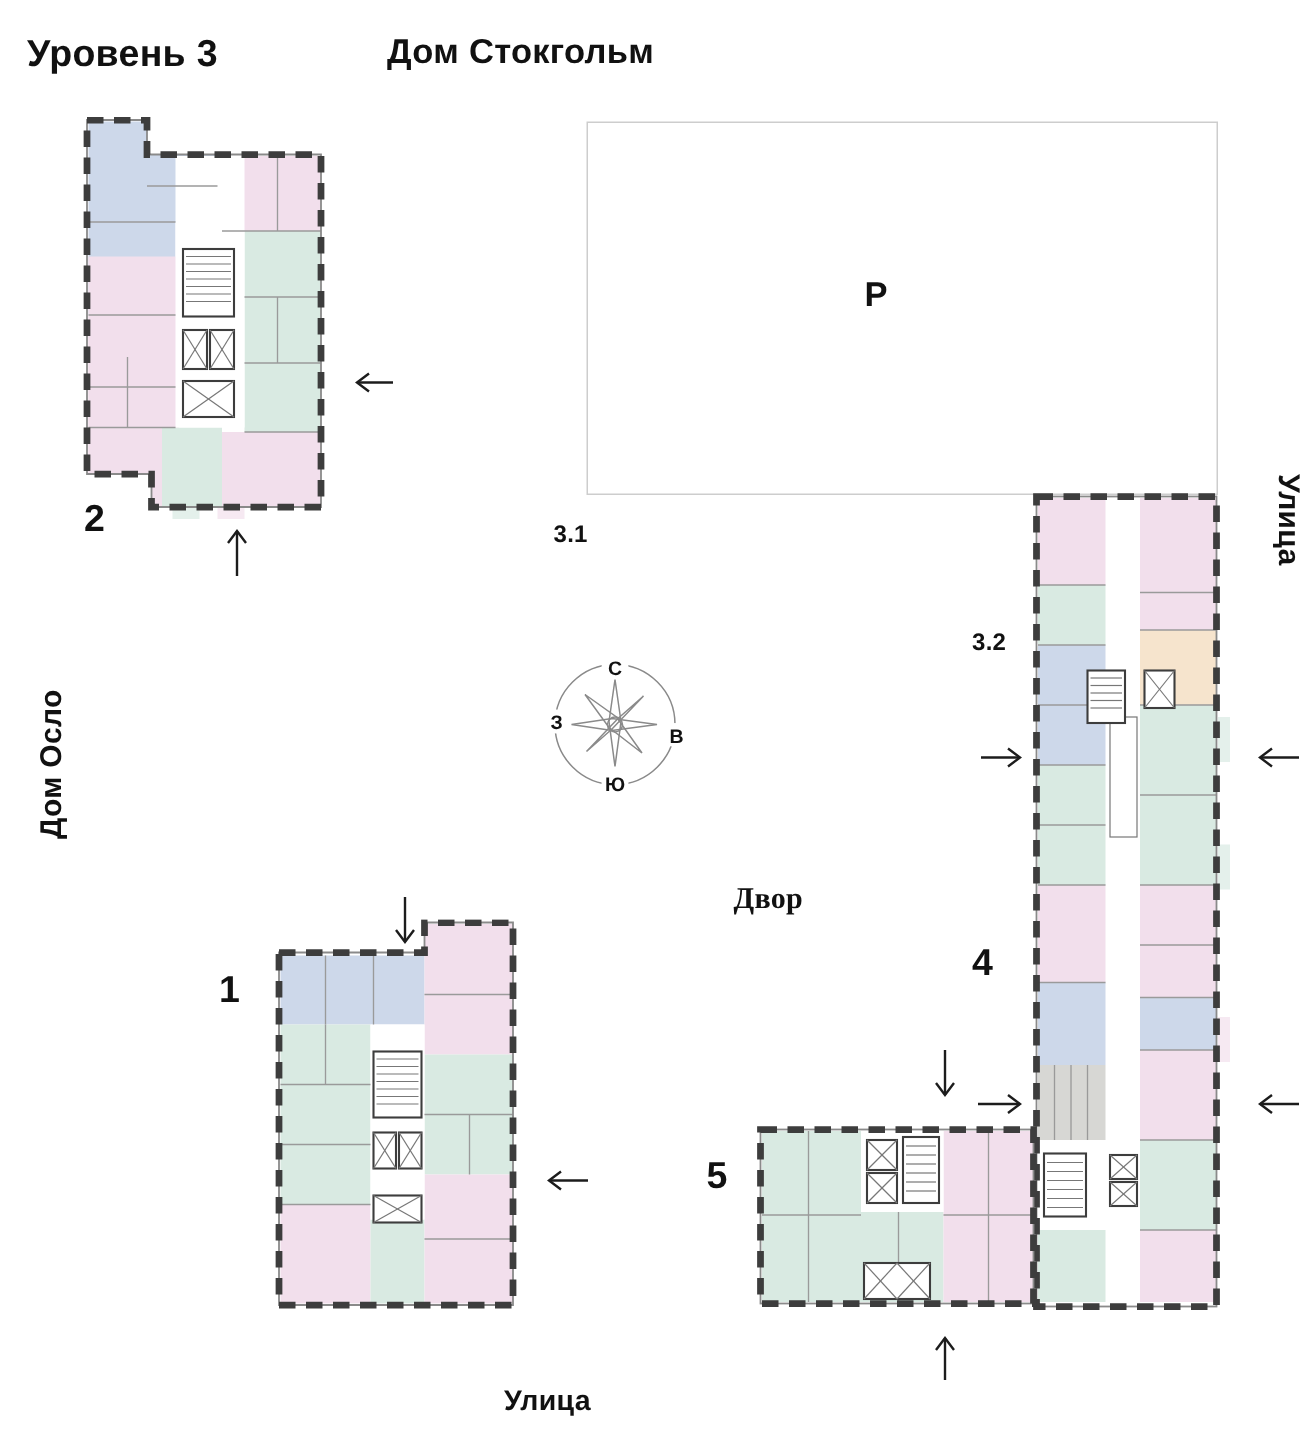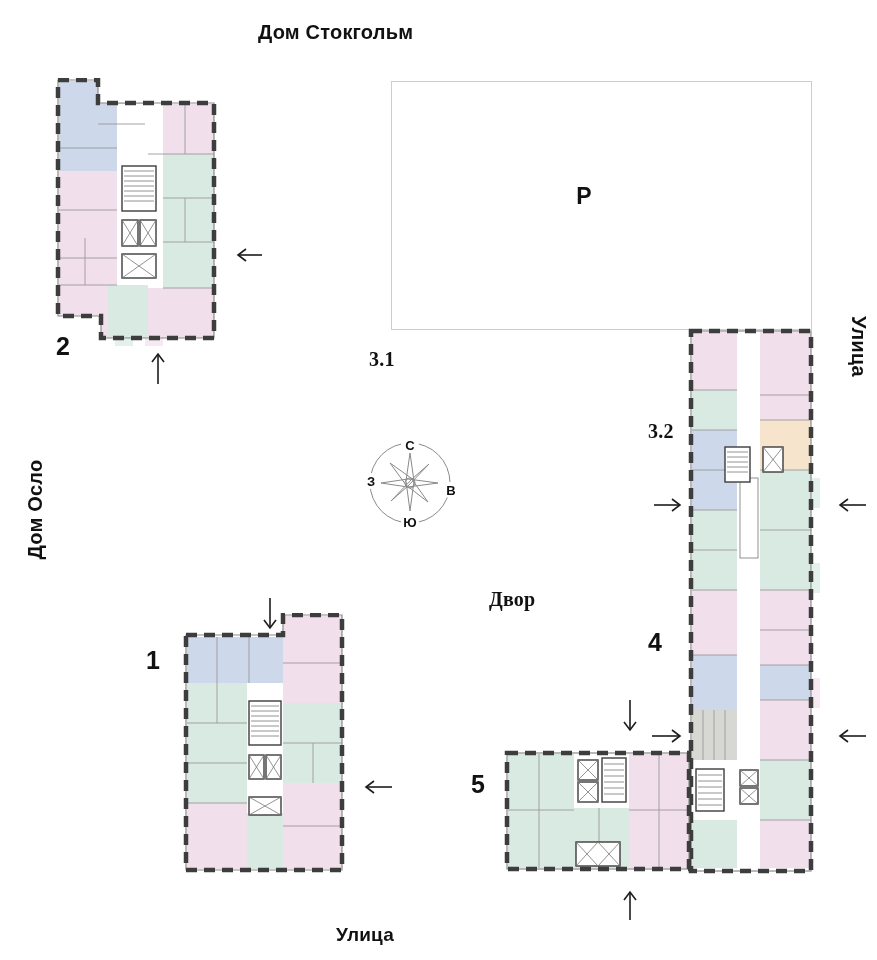--- a/index.html
+++ b/index.html
@@ -6,42 +6,43 @@
     --wall:#3d3d3d; --line:#9a9a9a; --blue:#cdd8ea; --pink:#f2dfec;
     --mint:#d9eae2; --orange:#f6e4cd; --gray:#d7d7d4; --pb:#cdcdcd; --ink:#111111;
   }
   html,body{margin:0;padding:0;background:#ffffff;}
   .canvas{
     position:relative;width:877px;height:960px;margin:0 auto;background:#fff;
     font-family:"Liberation Sans",sans-serif;color:var(--ink);overflow:hidden;
   }
   .lbl{position:absolute;font-weight:700;white-space:nowrap;letter-spacing:.2px;}
   .t-level{left:18px;top:22px;font-size:25px;}
-  .t-stockholm{left:258px;top:21px;font-size:20px;}
+  .t-stockholm{left:258px;top:21px;font-size:23px;}
   .t-oslo{left:-43px;top:498px;font-size:20px;transform:rotate(-90deg);transform-origin:center;width:156px;text-align:center;}
   .t-street-r{left:780px;top:335px;font-size:20px;transform:rotate(90deg);transform-origin:center;width:156px;text-align:center;}
   .t-street-b{left:300px;top:924px;font-size:19px;width:130px;text-align:center;}
   .t-dvor{left:489px;top:588px;font-size:20px;font-family:Liberation Serif, serif;}
   .sec{font-size:25px;}
-  .sec-sm{font-size:20px;font-family:Liberation Serif, serif;}
+  .sec-sm{font-size:16px;}
   .parking{
     position:absolute;left:391px;top:81px;width:421px;height:249px;
     border:1.5px solid var(--pb);box-sizing:border-box;background:#fff;
   }
   .parking .p-lbl{position:absolute;left:44%;top:41%;font-size:23px;font-weight:700;}
   .bld{position:absolute;}
   svg{display:block;}
   .u line{stroke:var(--line);stroke-width:.9;}
   .overlay{position:absolute;left:0;top:0;pointer-events:none;}
 </style>
 </head>
 <body>
 
 <div class="canvas">
 
+  <div class="lbl t-level">Уровень 3</div>
   <div class="lbl t-stockholm">Дом Стокгольм</div>
   <div class="lbl t-oslo">Дом Осло</div>
   <div class="lbl t-street-r">Улица</div>
   <div class="lbl t-street-b">Улица</div>
   <div class="lbl t-dvor">Двор</div>
 
   <div class="lbl sec" style="left:56px;top:332px;">2</div>
   <div class="lbl sec-sm" style="left:369px;top:348px;">3.1</div>
   <div class="lbl sec-sm" style="left:648px;top:420px;text-align:center;">3.2</div>
   <div class="lbl sec" style="left:648px;top:628px;">4</div>

